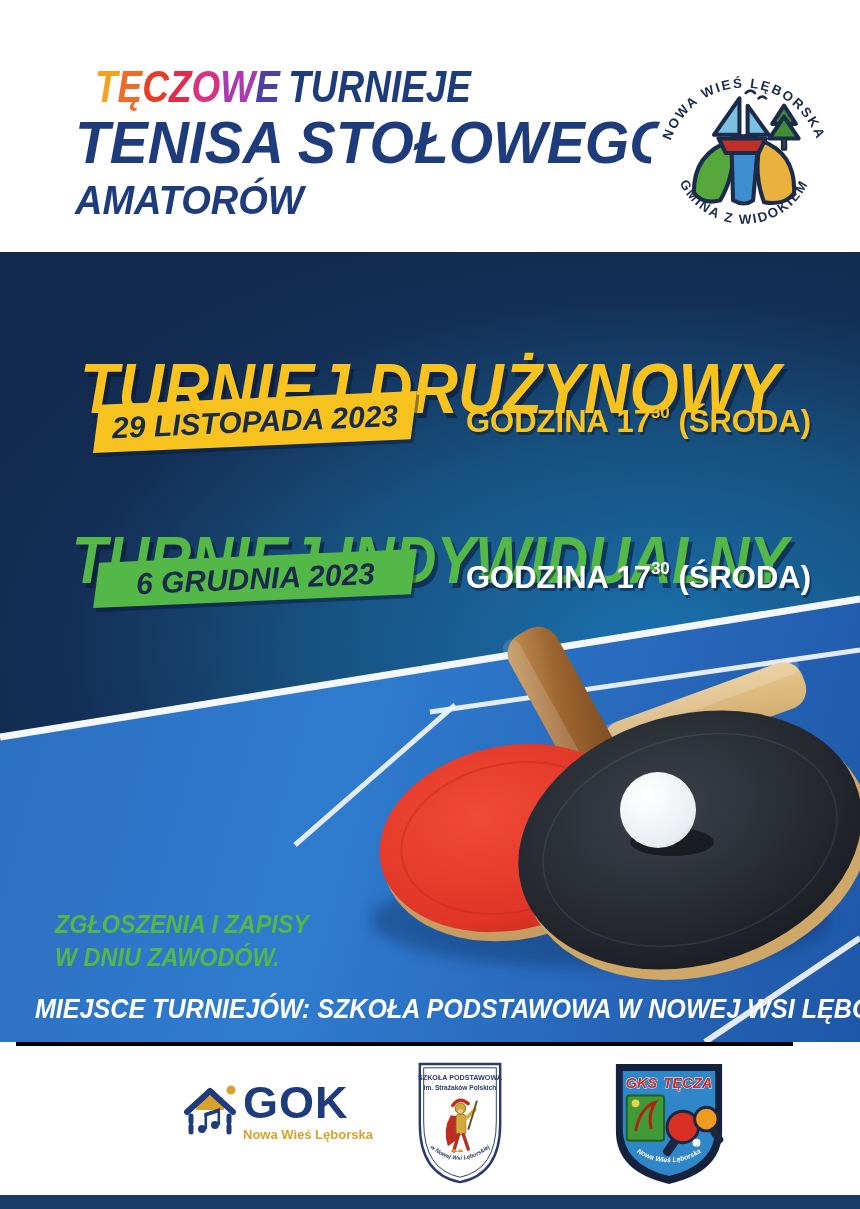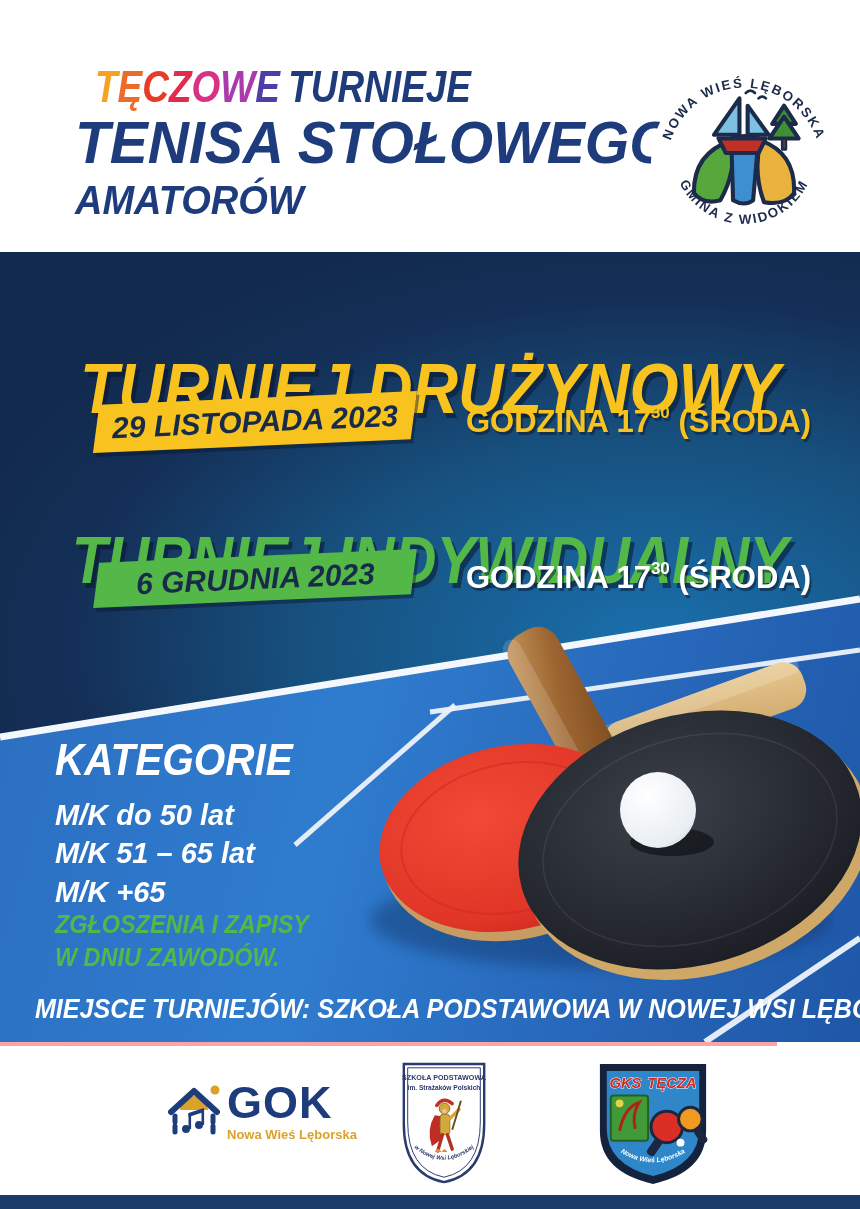--- a/index.html
+++ b/index.html
@@ -68,21 +68,21 @@
   .cat-list{list-style:none;margin:0;padding:0;font-style:italic;font-weight:700;font-size:29px;line-height:1.32;}
   .signup{position:absolute;left:55px;top:908px;color:var(--green);
     font-style:italic;font-weight:900;font-size:26px;line-height:1.28;}
   .signup .cond{transform:scaleX(.9);display:block;}
   .venue{
     position:absolute;left:0;top:994px;width:860px;text-align:center;color:#ffffff;
     font-style:italic;font-weight:900;font-size:27px;
   }
   .venue .cond{transform:scaleX(.93);transform-origin:center;}
   
-  .footer{position:absolute;left:0;top:1042px;width:777px;height:153px;background:#ffffff;border-top:4px solid #fca5a5;}
+  .footer{position:absolute;left:16px;top:1042px;width:777px;height:153px;background:#ffffff;border-top:4px solid #000000;}
   .gok{position:absolute;left:168px;top:36px;display:flex;gap:7px;align-items:flex-start;}
   .gok-txt{display:flex;flex-direction:column;}
   .gok-name{color:var(--navy);font-weight:900;font-size:45px;line-height:.95;letter-spacing:1px;}
   .gok-sub{color:var(--gold);font-weight:700;font-size:13px;margin-top:2px;}
   .school-badge{position:absolute;left:398px;top:14px;width:92px;height:126px;}
   .gks-badge{position:absolute;left:594px;top:12px;width:118px;height:130px;}
   .bottom-bar{position:absolute;left:0;top:1195px;width:860px;height:14px;background:#1b3c69;}
 </style>
 </head>
 <body>
@@ -213,28 +213,20 @@
   <h2 class="tour-title tt2">
     <span class="cond">TURNIEJ INDYWIDUALNY</span>
   </h2>
   <div class="date-badge db2">
     <span>6 GRUDNIA 2023</span>
   </div>
   <div class="time-line tl2">
     <span>GODZINA 17</span><sup>30</sup><span> (ŚRODA)</span>
   </div>
 
-  <div class="categories">
-    <h3 class="cat-h"><span class="cond">KATEGORIE</span></h3>
-    <ul class="cat-list">
-      <li>M/K do 50 lat</li>
-      <li>M/K 51 – 65 lat</li>
-      <li>M/K +65</li>
-    </ul>
-  </div>
 
   <div class="signup">
     <span class="cond">ZGŁOSZENIA I ZAPISY</span>
     <span class="cond">W DNIU ZAWODÓW.</span>
   </div>
 
   <div class="venue">
     <span class="cond">MIEJSCE TURNIEJÓW: SZKOŁA PODSTAWOWA W NOWEJ WSI LĘBORSKIEJ</span>
   </div>
 

